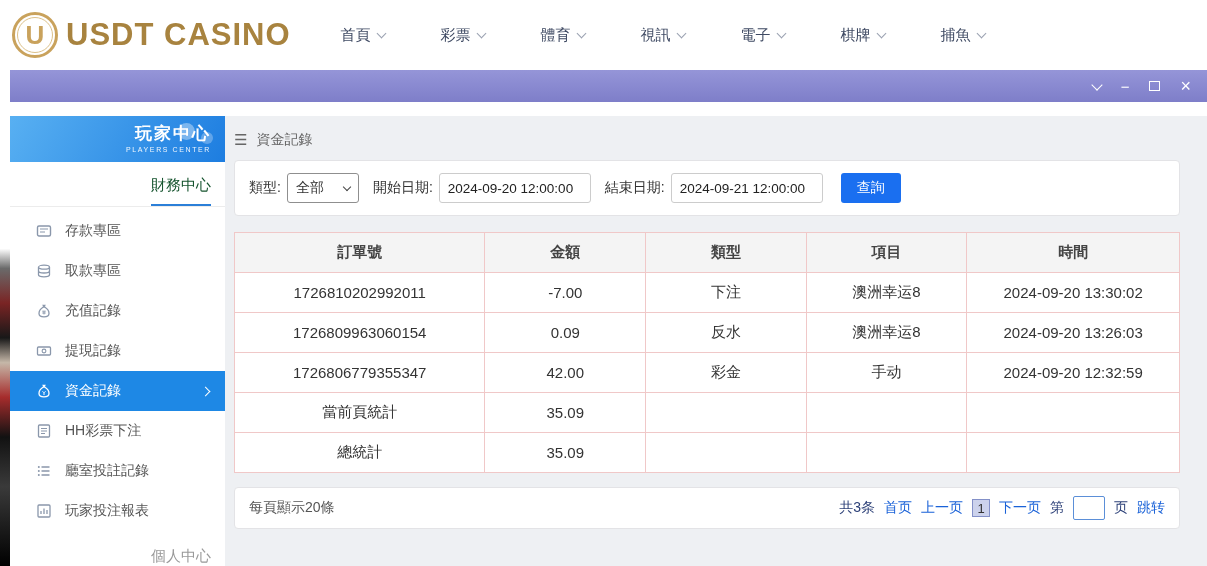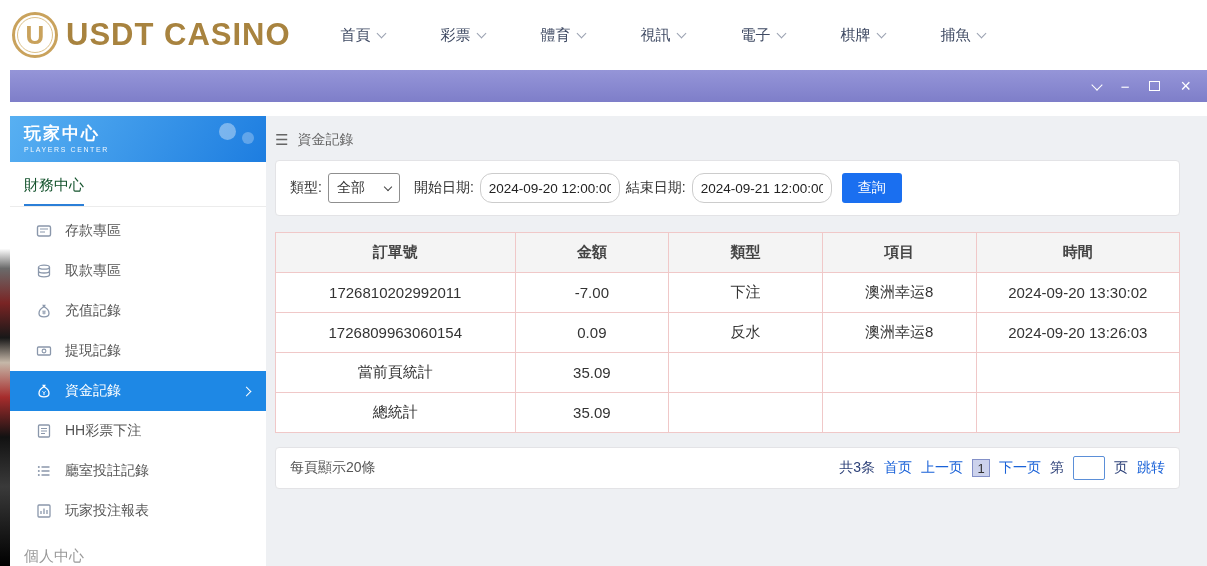--- a/index.html
+++ b/index.html
@@ -45,21 +45,21 @@
   .app-row { display:flex; height:450px; }
 
   
   .left-strip {
     position:absolute; left:0; top:70px; width:10px; height:496px;
     background:linear-gradient(180deg,#ffffff 0%,#ffffff 36%,#6a6a6a 40%,#7a2424 47%,
       #181818 54%,#c5b7a8 59%,#a62c2c 66%,#121212 74%,#3a3a3a 84%,#000 100%);
   }
 
   
-  .sidebar { width:256px; background:#fff; flex-shrink:0; overflow:hidden; }
+  .sidebar { width:215px; background:#fff; flex-shrink:0; overflow:hidden;text-align:right; }
   .sidebar-header {
     height:46px; background:linear-gradient(120deg,#58b0f2,#1d7de0);
     color:#fff; padding:6px 14px; position:relative; overflow:hidden;
   }
   .sidebar-title { font-size:17px; letter-spacing:2px; font-weight:bold; }
   .sidebar-sub { font-size:7px; letter-spacing:1.6px; opacity:.92; margin-top:1px; }
   .chip1 { position:absolute; right:30px; top:7px; width:17px; height:17px; border-radius:50%; background:rgba(255,255,255,.38); }
   .chip2 { position:absolute; right:12px; top:16px; width:12px; height:12px; border-radius:50%; background:rgba(255,255,255,.28); }
   .sidebar-section { padding:14px 14px 0; border-bottom:1px solid #ececec; }
   .sidebar-section .sec-label {
@@ -92,22 +92,22 @@
     padding:12px 14px; display:flex; align-items:center; margin-top:2px;
   }
   .filter-label { font-size:14px; color:#333; margin-right:6px; white-space:nowrap;text-align:right; }
   .select-box {
     width:72px; height:30px; border:1px solid #8f8f8f; border-radius:3px;
     display:flex; align-items:center; justify-content:space-between;
     padding:0 8px; font-size:14px; margin-right:14px; cursor:pointer; background:#fff;
   }
   .select-chev { width:6px; height:6px; border-right:1.6px solid #444; border-bottom:1.6px solid #444; transform:rotate(45deg); margin-bottom:2px; }
   .date-input {
-    width:140px; height:30px; border:1px solid #ccc; border-radius:12px;
-    padding:0 8px; font-size:13.5px; color:#222; margin-right:6px;
+    width:152px; height:30px; border:1px solid #ccc; border-radius:3px;
+    padding:0 8px; font-size:13.5px; color:#222; margin-right:14px;
     font-family:"Liberation Sans", sans-serif;
   }
   .search-btn {
     height:30px; padding:0 16px; background:#1a6ff0; color:#fff; border:none;
     border-radius:3px; font-size:14px; cursor:pointer; margin-left:4px;
     font-family:"Liberation Sans", sans-serif;
   }
 
   table.grid { width:100%; border-collapse:collapse; margin-top:16px; background:#fff; table-layout:fixed; }
   .grid th, .grid td { border:1px solid #f0c8c8; height:40px; text-align:center; font-size:15px; color:#333; overflow:hidden; white-space:nowrap; }
@@ -329,20 +329,27 @@
             <td>下注</td>
             <td>澳洲幸运8</td>
             <td>2024-09-20 13:30:02</td>
           </tr>
           <tr>
             <td>1726809963060154</td>
             <td>0.09</td>
             <td>反水</td>
             <td>澳洲幸运8</td>
             <td>2024-09-20 13:26:03</td>
+          </tr>
+          <tr>
+            <td>1726806779355347</td>
+            <td>42.00</td>
+            <td>彩金</td>
+            <td>手动</td>
+            <td>2024-09-20 12:32:59</td>
           </tr>
           <tr>
             <td>當前頁統計</td>
             <td>35.09</td>
             <td></td>
             <td></td>
             <td></td>
           </tr>
           <tr>
             <td>總統計</td>

